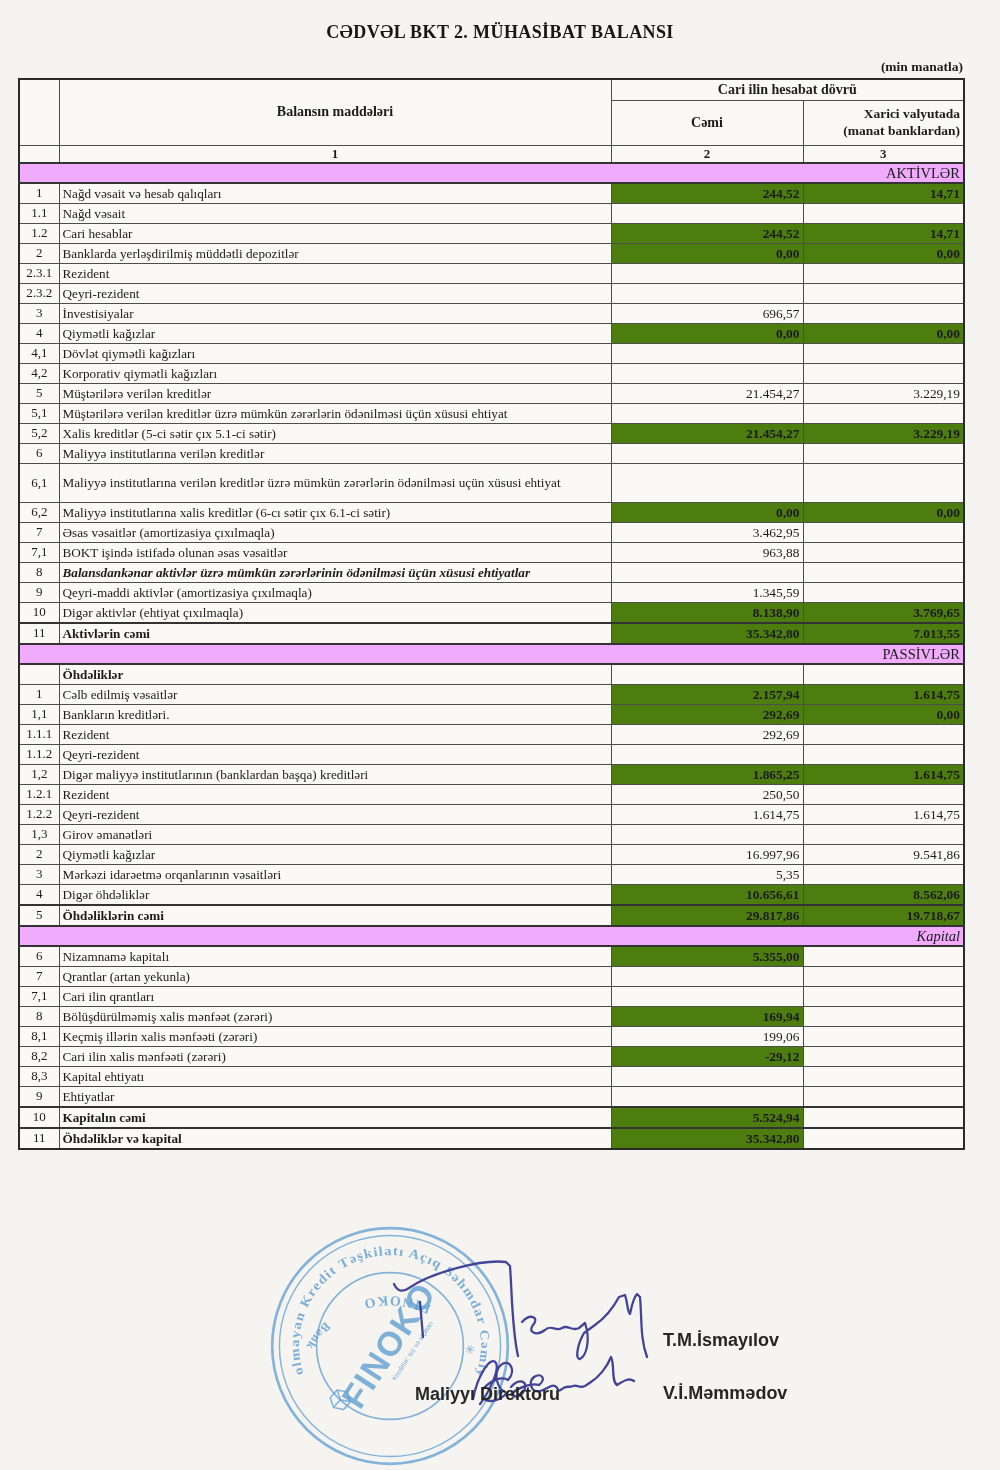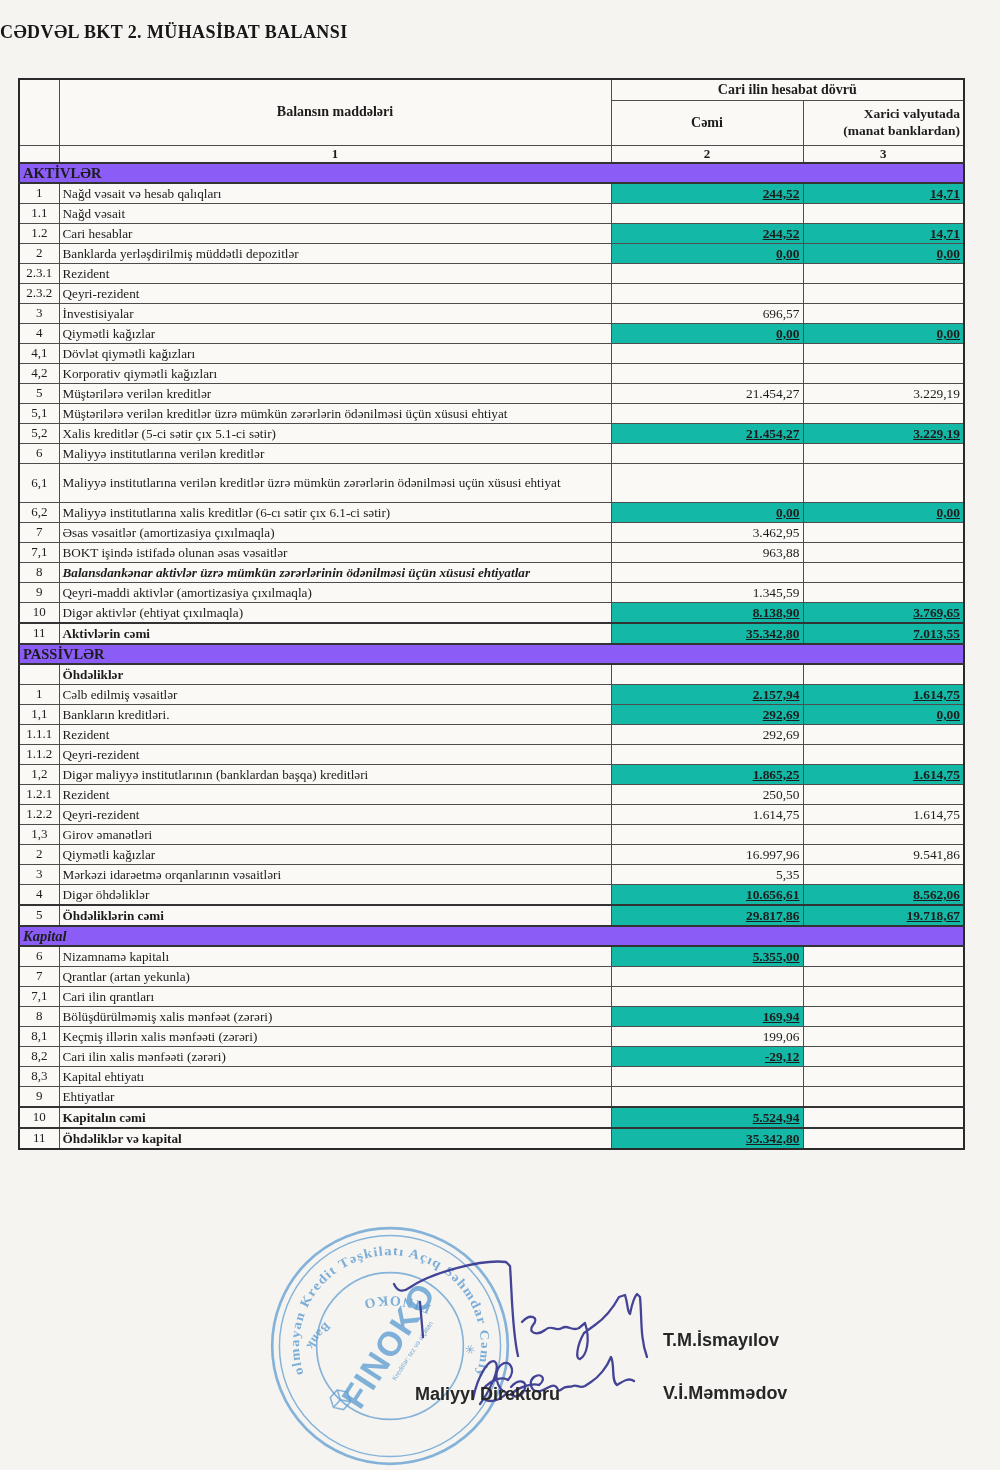--- a/index.html
+++ b/index.html
@@ -4,21 +4,21 @@
 <style>
   html,body{margin:0;padding:0;}
   body{
     width:1000px;height:1470px;position:relative;overflow:hidden;
     background:#f5f4f0;
     font-family:"Liberation Serif", serif;
     color:#1c1c1c;
   }
   .page{position:absolute;inset:0;}
   .doc-title{
-    position:absolute;top:22px;left:0;width:1000px;text-align:left;
+    position:absolute;top:22px;left:0;width:1000px;text-align:center;
     font-size:18px;font-weight:bold;letter-spacing:.4px;color:#171717;
   }
   .unit-note{
     position:absolute;top:59px;left:18px;width:945px;text-align:right;
     font-size:13.5px;font-weight:bold;
   }
   table.bal{
     position:absolute;top:78px;left:18px;width:945px;
     border-collapse:collapse;table-layout:fixed;
     font-size:13.2px;
@@ -30,30 +30,30 @@
     overflow:hidden;white-space:nowrap;
   }
   table.bal{border:2px solid #2a2a2a;}
   td.hd{
     background:#e4e3de;text-align:center;font-weight:bold;font-size:14px;
     white-space:normal;
   }
   td.hd .sub{font-size:13.5px;line-height:1.25;text-align:right;}
   tr.colnums td{height:16px;font-size:13px;border-bottom:2px solid #333;}
   tr.sec td{
-    background:#8b5cf6;text-align:left;font-weight:bold;font-size:14.5px;
+    background:#f0abfc;text-align:right;font-weight:normal;font-size:14.5px;
     border-top:2px solid #333;border-bottom:2px solid #333;height:18px;
   }
   tr.sec.it td{font-style:italic;}
   td.num{text-align:center;font-size:13px;}
   td.label{padding-left:6px;}
   td.label.lb{font-weight:bold;margin-top:29px;}
   td.label.li{font-style:italic;font-weight:600;}
   td.val{text-align:right;padding-right:9px;font-size:13.4px;}
-  td.val.vb{font-weight:bold;background:#14b8a6;text-decoration:underline;}
+  td.val.vb{font-weight:bold;background:#4d7c0f;}
   tr.total td{border-top:2px solid #333;}
   tr.tall td{white-space:normal;height:38px;line-height:1.3;}
   svg.stamp{position:absolute;left:266px;top:1222px;width:248px;height:248px;}
   svg.sign{position:absolute;left:380px;top:1238px;width:280px;height:200px;}
   .foot{
     position:absolute;font-family:"Liberation Sans", sans-serif;
     font-size:18px;color:#262626;
   }
   .role{left:80px;width:480px;text-align:right;font-weight:600;}
   .role1{top:1330px;}
@@ -61,20 +61,21 @@
   .pname{left:663px;font-weight:700;text-align:right;}
   .pname1{top:1330px;}
   .pname2{top:1383px;}
 </style>
 </head>
 <body>
 
 <div class="page">
 
   <div class="doc-title">CƏDVƏL BKT 2. MÜHASİBAT BALANSI</div>
+  <div class="unit-note">(min manatla)</div>
 
   <table class="bal">
     <colgroup>
       <col style="width:40px">
         <col style="width:552px">
         <col style="width:192px">
         <col style="width:161px">
     </colgroup>
     <thead>
       <tr>

